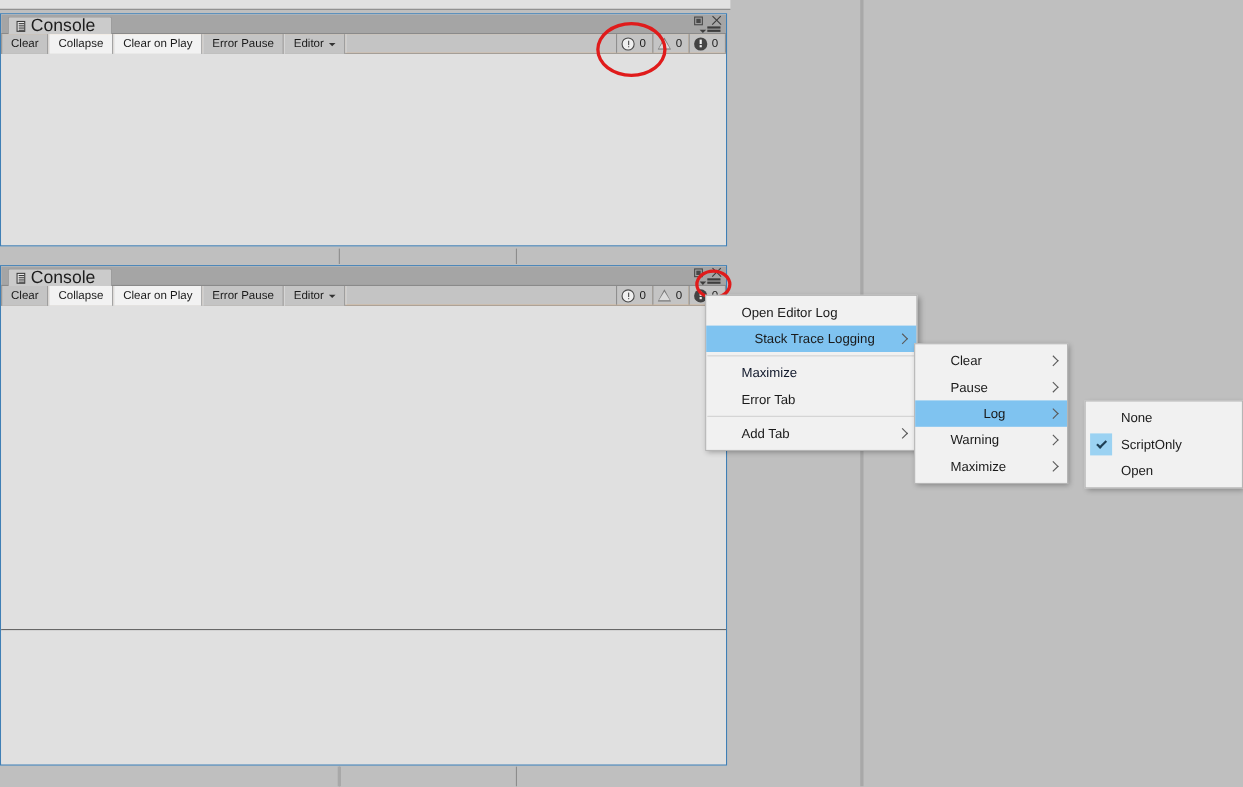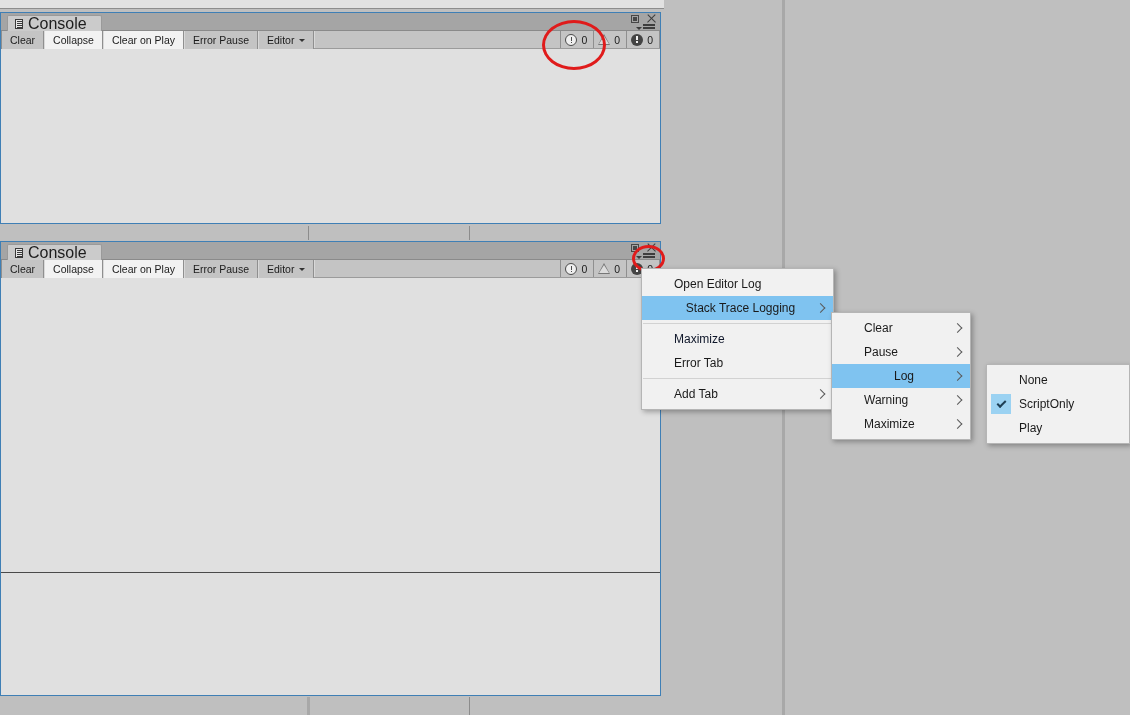--- a/index.html
+++ b/index.html
@@ -382,17 +382,17 @@
     <div class="ctx-item">
       <span>None</span>
     </div>
     <div class="ctx-item">
       <span class="ctx-check">
           <i></i>
         </span>
       <span>ScriptOnly</span>
     </div>
     <div class="ctx-item">
-      <span>Play</span>
+      <span>Open</span>
     </div>
   </div>
 
 </div>
 
 </body></html>

